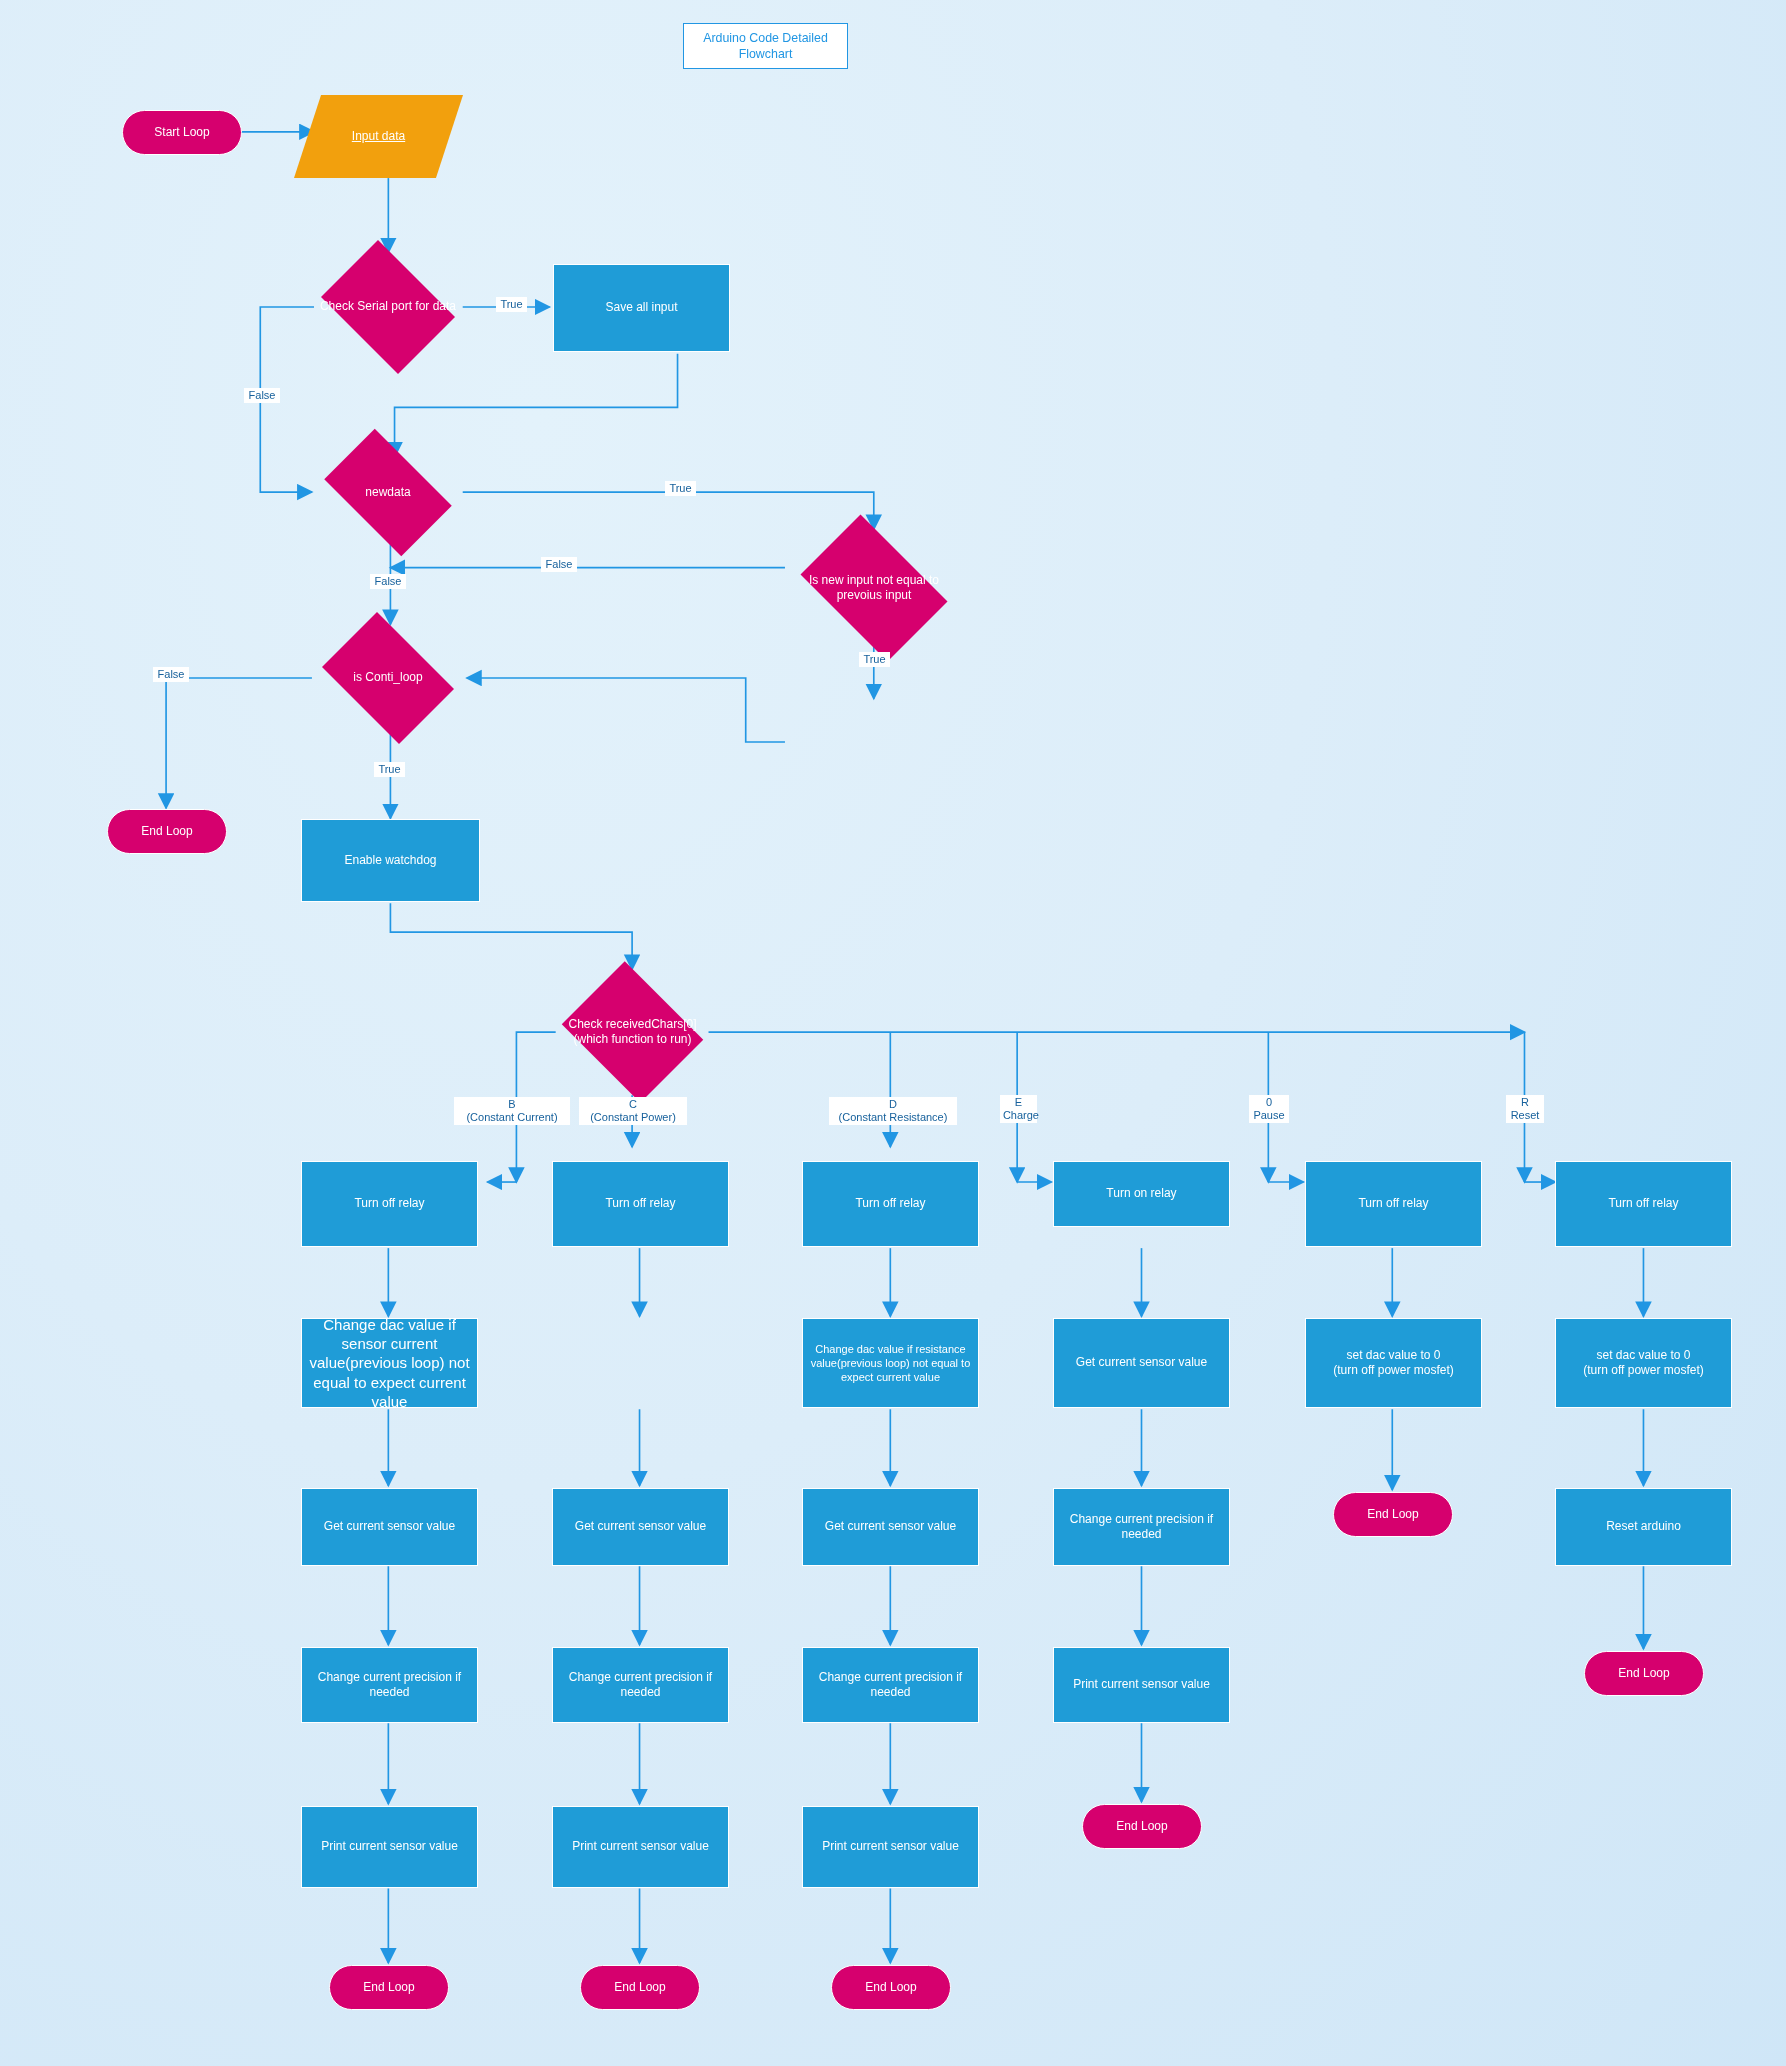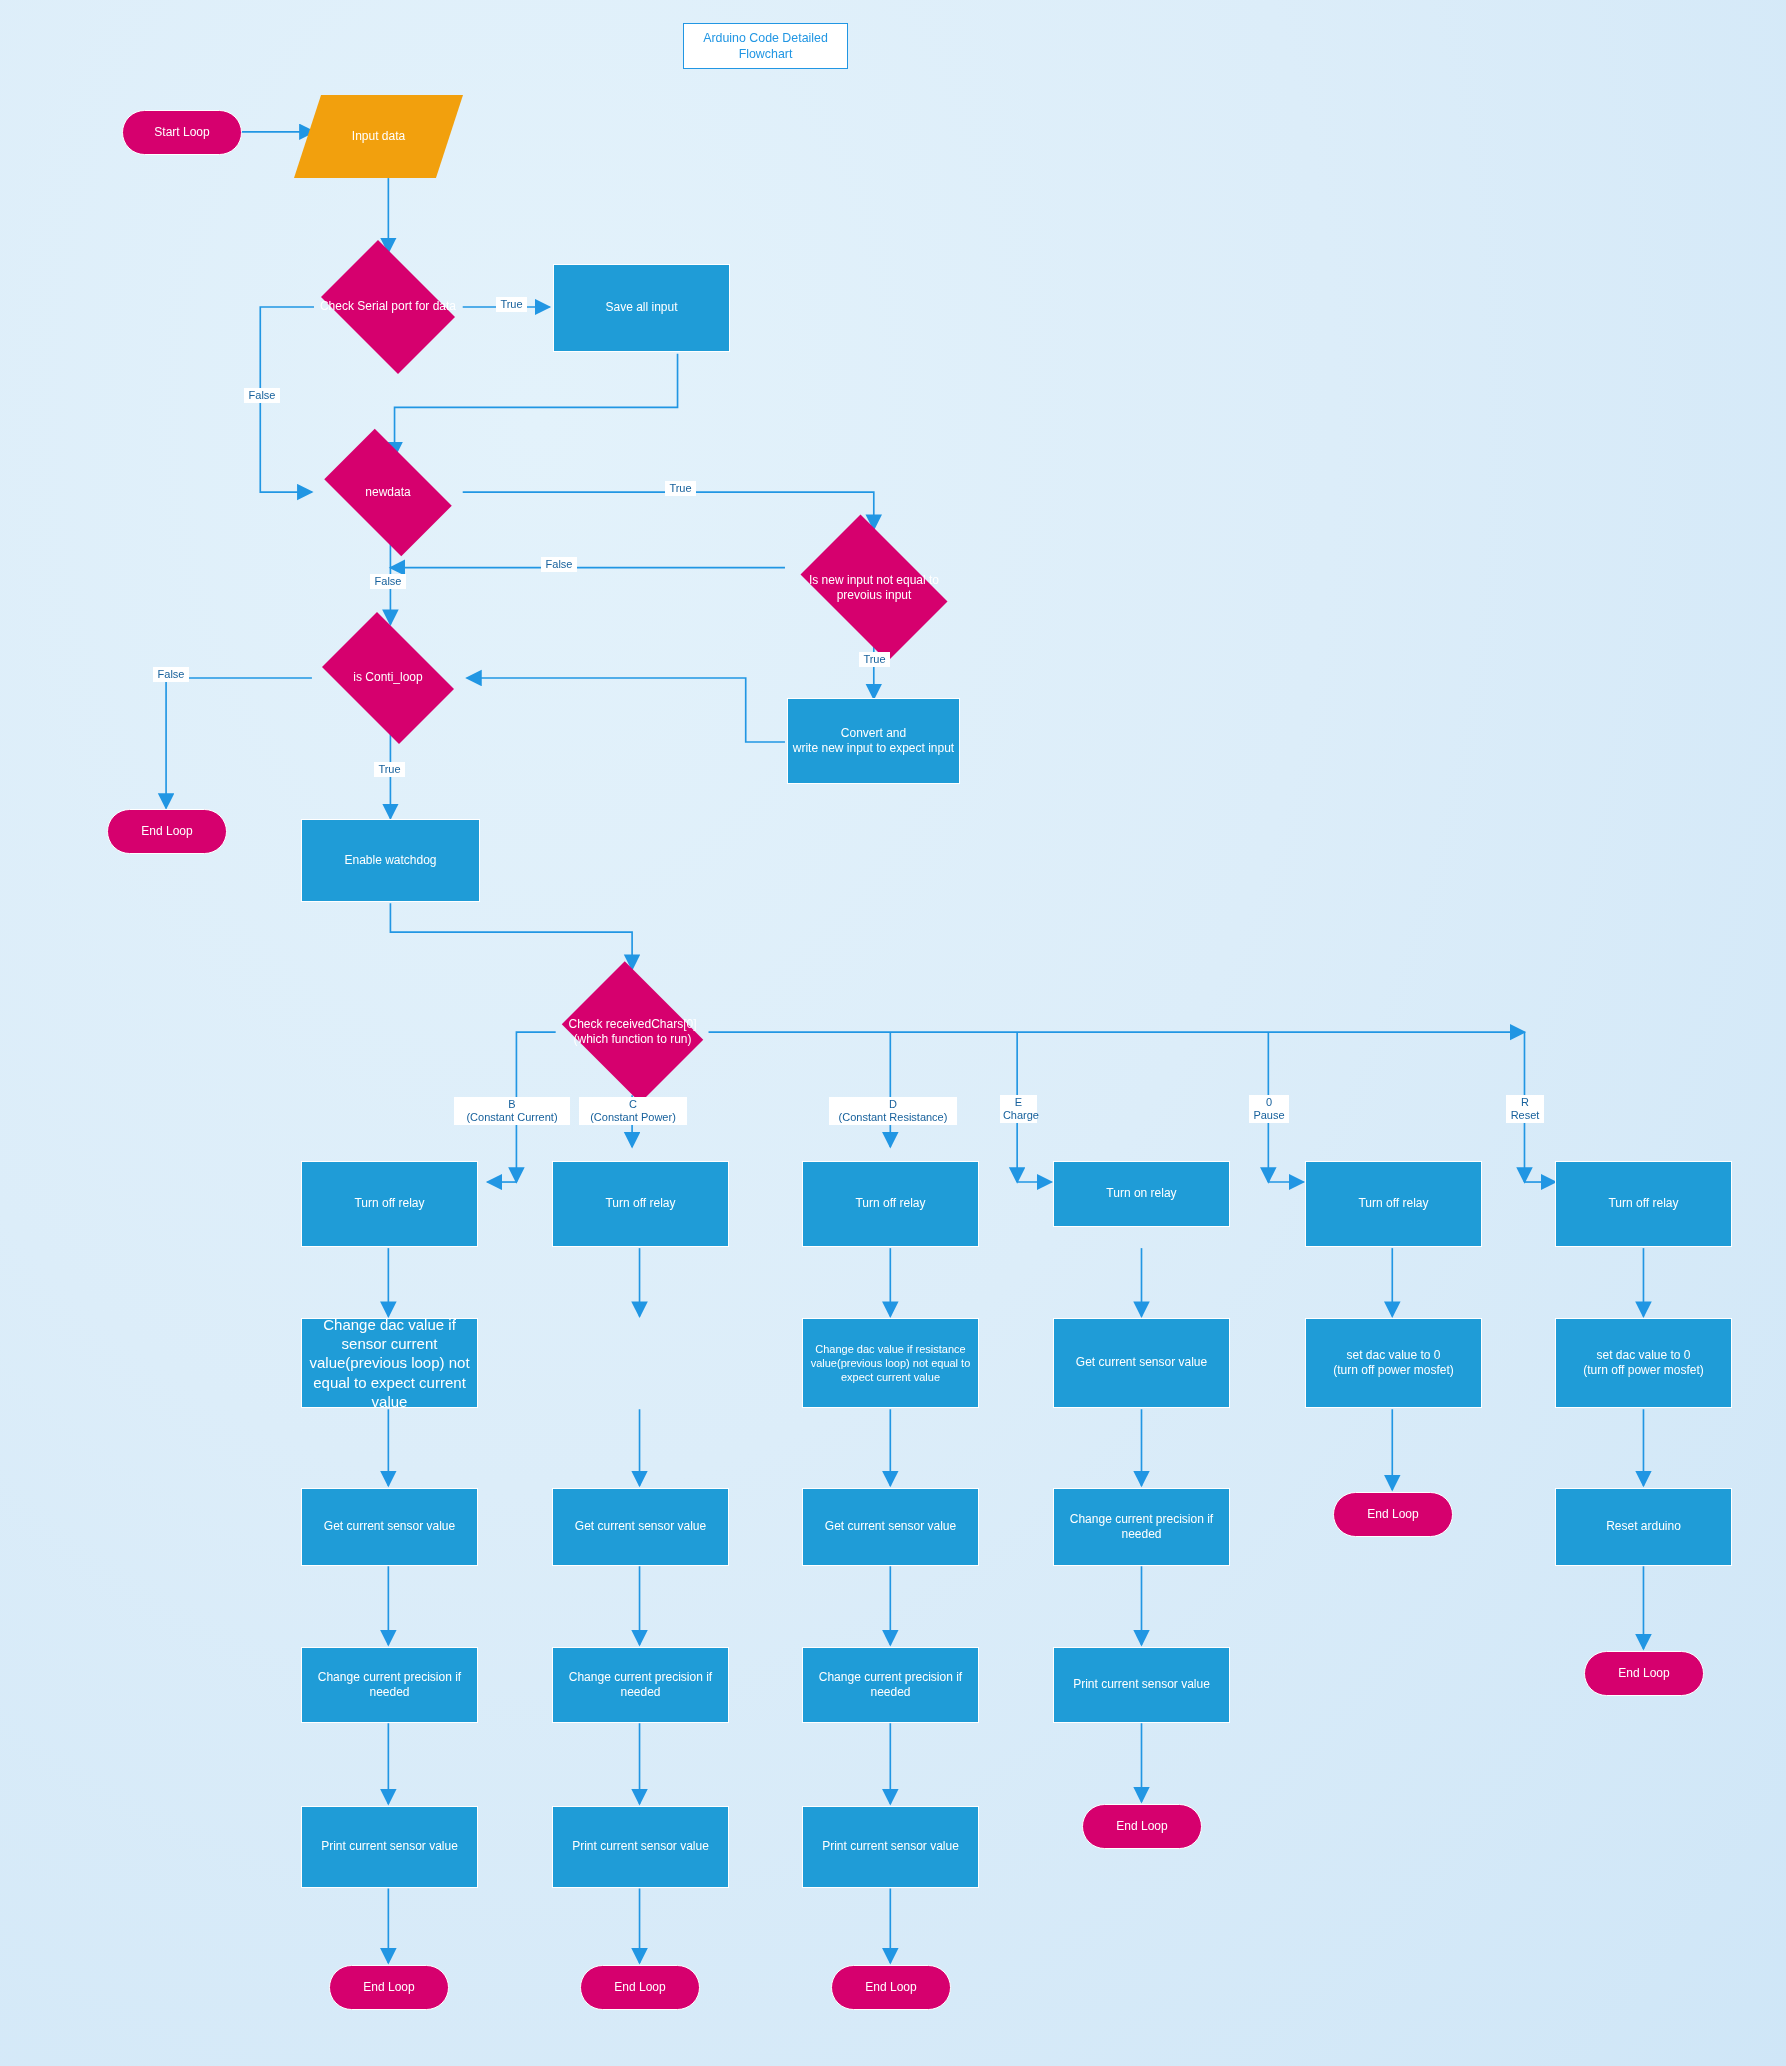--- a/index.html
+++ b/index.html
@@ -115,43 +115,41 @@
       <path d="M 3978,3410 L 3978,3595"></path>
       <path d="M 3978,3790 L 3978,3990"></path>
     </g>
   </svg>
 
   <div class="title-box" style="left:683px;top:23px;width:165px;height:46px;">Arduino Code Detailed Flowchart</div>
 
   <div class="node term" style="left:122px;top:110px;width:120px;height:45px;">Start Loop</div>
 
   <div class="node io" style="left:294px;top:95px;width:169px;height:83px;
-              clip-path:polygon(16% 0%,100% 0%,84% 100%,0% 100%);">
+              clip-path:polygon(16% 0%,100% 0%,84% 100%,0% 100%);text-decoration:underline;">
     <span class="iotext">Input data</span>
   </div>
 
   <div class="node dec" style="left:311px;top:250px;width:154px;height:114px;">
     <div class="decshape"></div>
     <span class="dectext">Check Serial port for data</span>
   </div>
 
   <div class="node proc" style="left:553px;top:264px;width:177px;height:88px;">Save all input</div>
 
   <div class="node dec" style="left:311px;top:442px;width:154px;height:101px;">
     <div class="decshape"></div>
     <span class="dectext">newdata</span>
   </div>
 
   <div class="node dec" style="left:787px;top:528px;width:174px;height:120px;">
     <div class="decshape"></div>
     <span class="dectext">Is new input not equal to prevoius input</span>
   </div>
 
-  <div class="node proc" style="left:787px;top:698px;width:173px;height:86px;white-space:pre-line;">Convert and
-write new input to expect input</div>
 
   <div class="node dec" style="left:311px;top:623px;width:154px;height:110px;">
     <div class="decshape"></div>
     <span class="dectext">is Conti_loop</span>
   </div>
 
   <div class="node term" style="left:107px;top:809px;width:120px;height:45px;">End Loop</div>
 
   <div class="node proc" style="left:301px;top:819px;width:179px;height:83px;">Enable watchdog</div>
 

